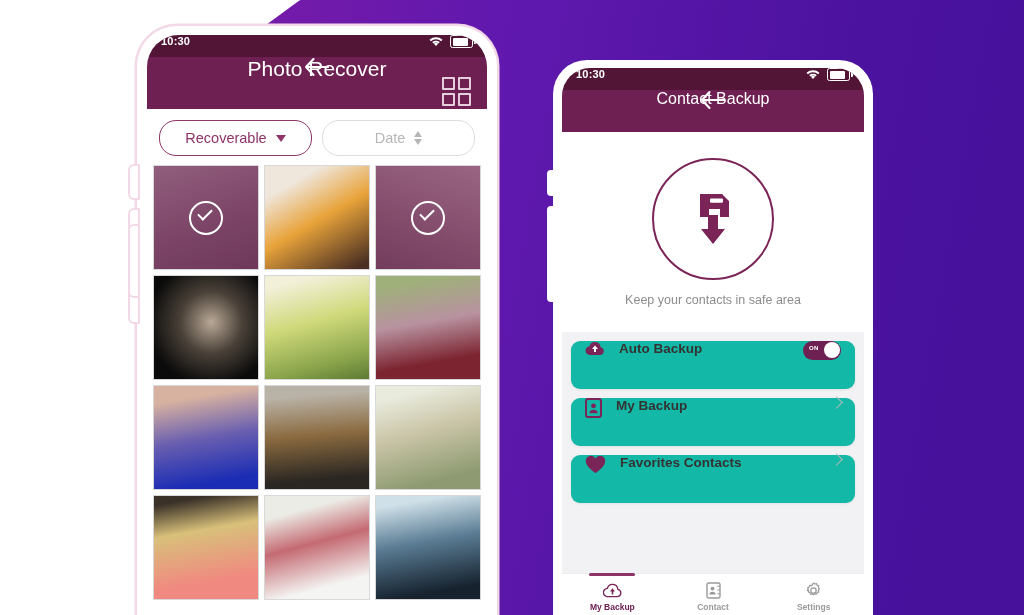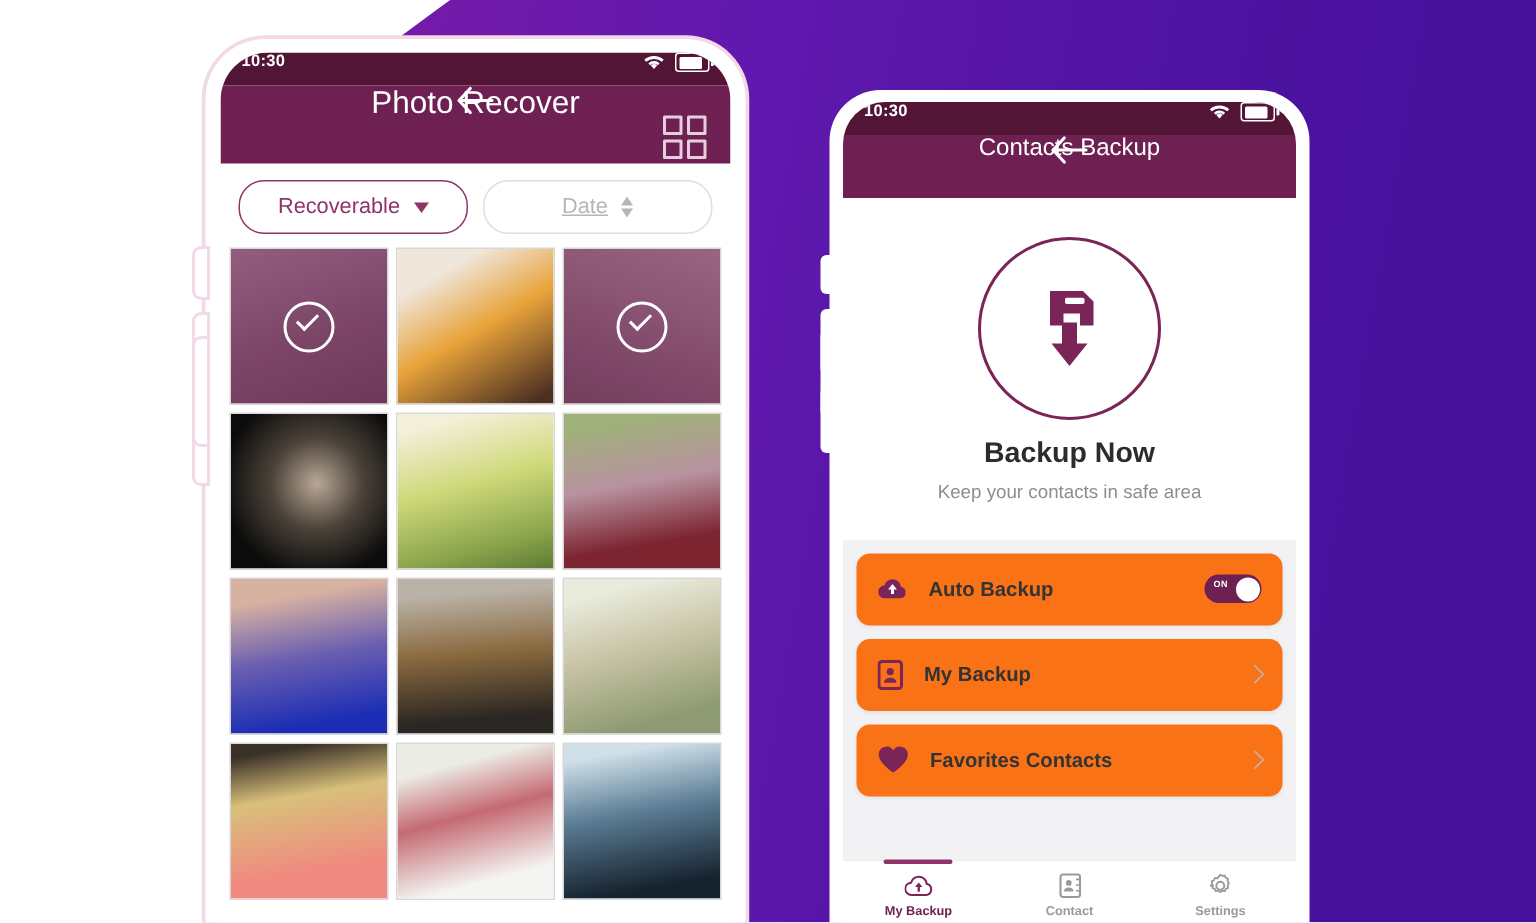--- a/index.html
+++ b/index.html
@@ -93,21 +93,21 @@
   .grid-ic span { width:9px; height:9px; border:2px solid #e6cfdd; border-radius:1px; display:block; }
 
   
   .filters { display:flex; gap:10px; padding:11px 12px 9px; background:#fff; }
   .chip {
     flex:1; height:36px; border-radius:17px; display:flex;
     align-items:center; justify-content:center; gap:9px;
     font-size:14.5px; box-sizing:border-box;
   }
   .chip.active { border:1.6px solid #8E3468; color:#8E3468; }
-  .chip.idle   { border:1.6px solid #dedede; color:#b6b6b6;text-decoration:underline; }
+  .chip.idle   { border:1.6px solid #dedede; color:#b6b6b6; }
   .caret-d { width:0;height:0;border-left:5px solid transparent;border-right:5px solid transparent;border-top:7px solid currentColor; }
   .updown { display:flex; flex-direction:column; gap:2px; line-height:0; }
   .updown i { width:0;height:0;border-left:4.5px solid transparent;border-right:4.5px solid transparent; display:block; }
   .updown i:first-child { border-bottom:6px solid currentColor; }
   .updown i:last-child  { border-top:6px solid currentColor; }
 
   
   .pgrid { display:grid; grid-template-columns:repeat(3,1fr); gap:5px; padding:0 6px; }
   .pcell { position:relative; height:105px; border:1px solid #d8d8d8; box-sizing:border-box; overflow:hidden; }
   .pcell .img { position:absolute; inset:0; }
@@ -127,22 +127,22 @@
   .backup-card { background:#ffffff; padding:26px 0 22px; text-align:center; }
   .backup-circle {
     width:118px; height:118px; border-radius:50%;
     border:2px solid #7B2457; margin:0 auto 12px;
     display:flex; align-items:center; justify-content:center;
   }
   .backup-title { font-size:19px; font-weight:bold; color:#2c2c2c; margin-bottom:6px; }
   .backup-sub { font-size:12.5px; color:#8d8d8d; line-height:1.42; }
 
   .row-card {
-    background:#f97316; border-radius:9px; margin:9px 9px 0;
-    height:48px; display:flex; align-items:center; padding:0 14px;
+    background:#14b8a6; border-radius:9px; margin:9px 9px 0;
+    height:48px; display:flex; align-items:flex-start; padding:0 14px;
     box-shadow:0 1px 3px rgba(0,0,0,.07);
   }
   .row-card .rlabel { font-size:13.5px; color:#333; margin-left:14px; font-weight:bold; }
   .row-card .chev {
     margin-left:auto; width:8px; height:8px;
     border-top:1.8px solid #b9b9b9; border-right:1.8px solid #b9b9b9;
     transform:rotate(45deg);
   }
   .toggle {
     margin-left:auto; width:38px; height:19px; border-radius:10px;
@@ -290,34 +290,33 @@
         <span class="batt-ic">
             <i></i>
           </span>
       </span>
     </div>
 
     <div class="appbar" id="pr-appbar">
       <svg class="back-arrow" viewBox="0 0 26 20">
         <path d="M9.5 2 2 10l7.5 8M2 10h22" fill="none" stroke="#fff" stroke-width="2.1" stroke-linecap="round" stroke-linejoin="round"></path>
       </svg>
-      <div class="title">Contacts Backup</div>
+      <div class="title">Contact Backup</div>
     </div>
 
     <div id="pr-body">
 
       <div class="backup-card">
         <div class="backup-circle">
           <svg width="54" height="58" viewBox="0 0 54 58">
             <path d="M14 4h22l7 7v16h-9V19H23v8h-9Z" fill="#7B2457"></path>
             <rect x="24" y="8.5" width="13" height="4.2" rx="1.2" fill="#ffffff"></rect>
             <path d="M22 25h10v14h7L27 54 15 39h7Z" fill="#7B2457"></path>
           </svg>
         </div>
-        <div class="backup-title">Backup Now</div>
         <div class="backup-sub">Keep your contacts in safe area</div>
       </div>
 
       <div class="row-card">
         <svg width="20" height="16" viewBox="0 0 20 16">
           <path d="M15.6 6.2A5.6 5.6 0 0 0 4.6 5.3 4.3 4.3 0 0 0 5 13.9h10.3a3.9 3.9 0 0 0 .3-7.7Z" fill="#7B2457"></path>
           <path d="M10 4.4 13 8h-2v3H9V8H7Z" fill="#ffffff"></path>
         </svg>
         <span class="rlabel">Auto Backup</span>
         <span class="toggle">

